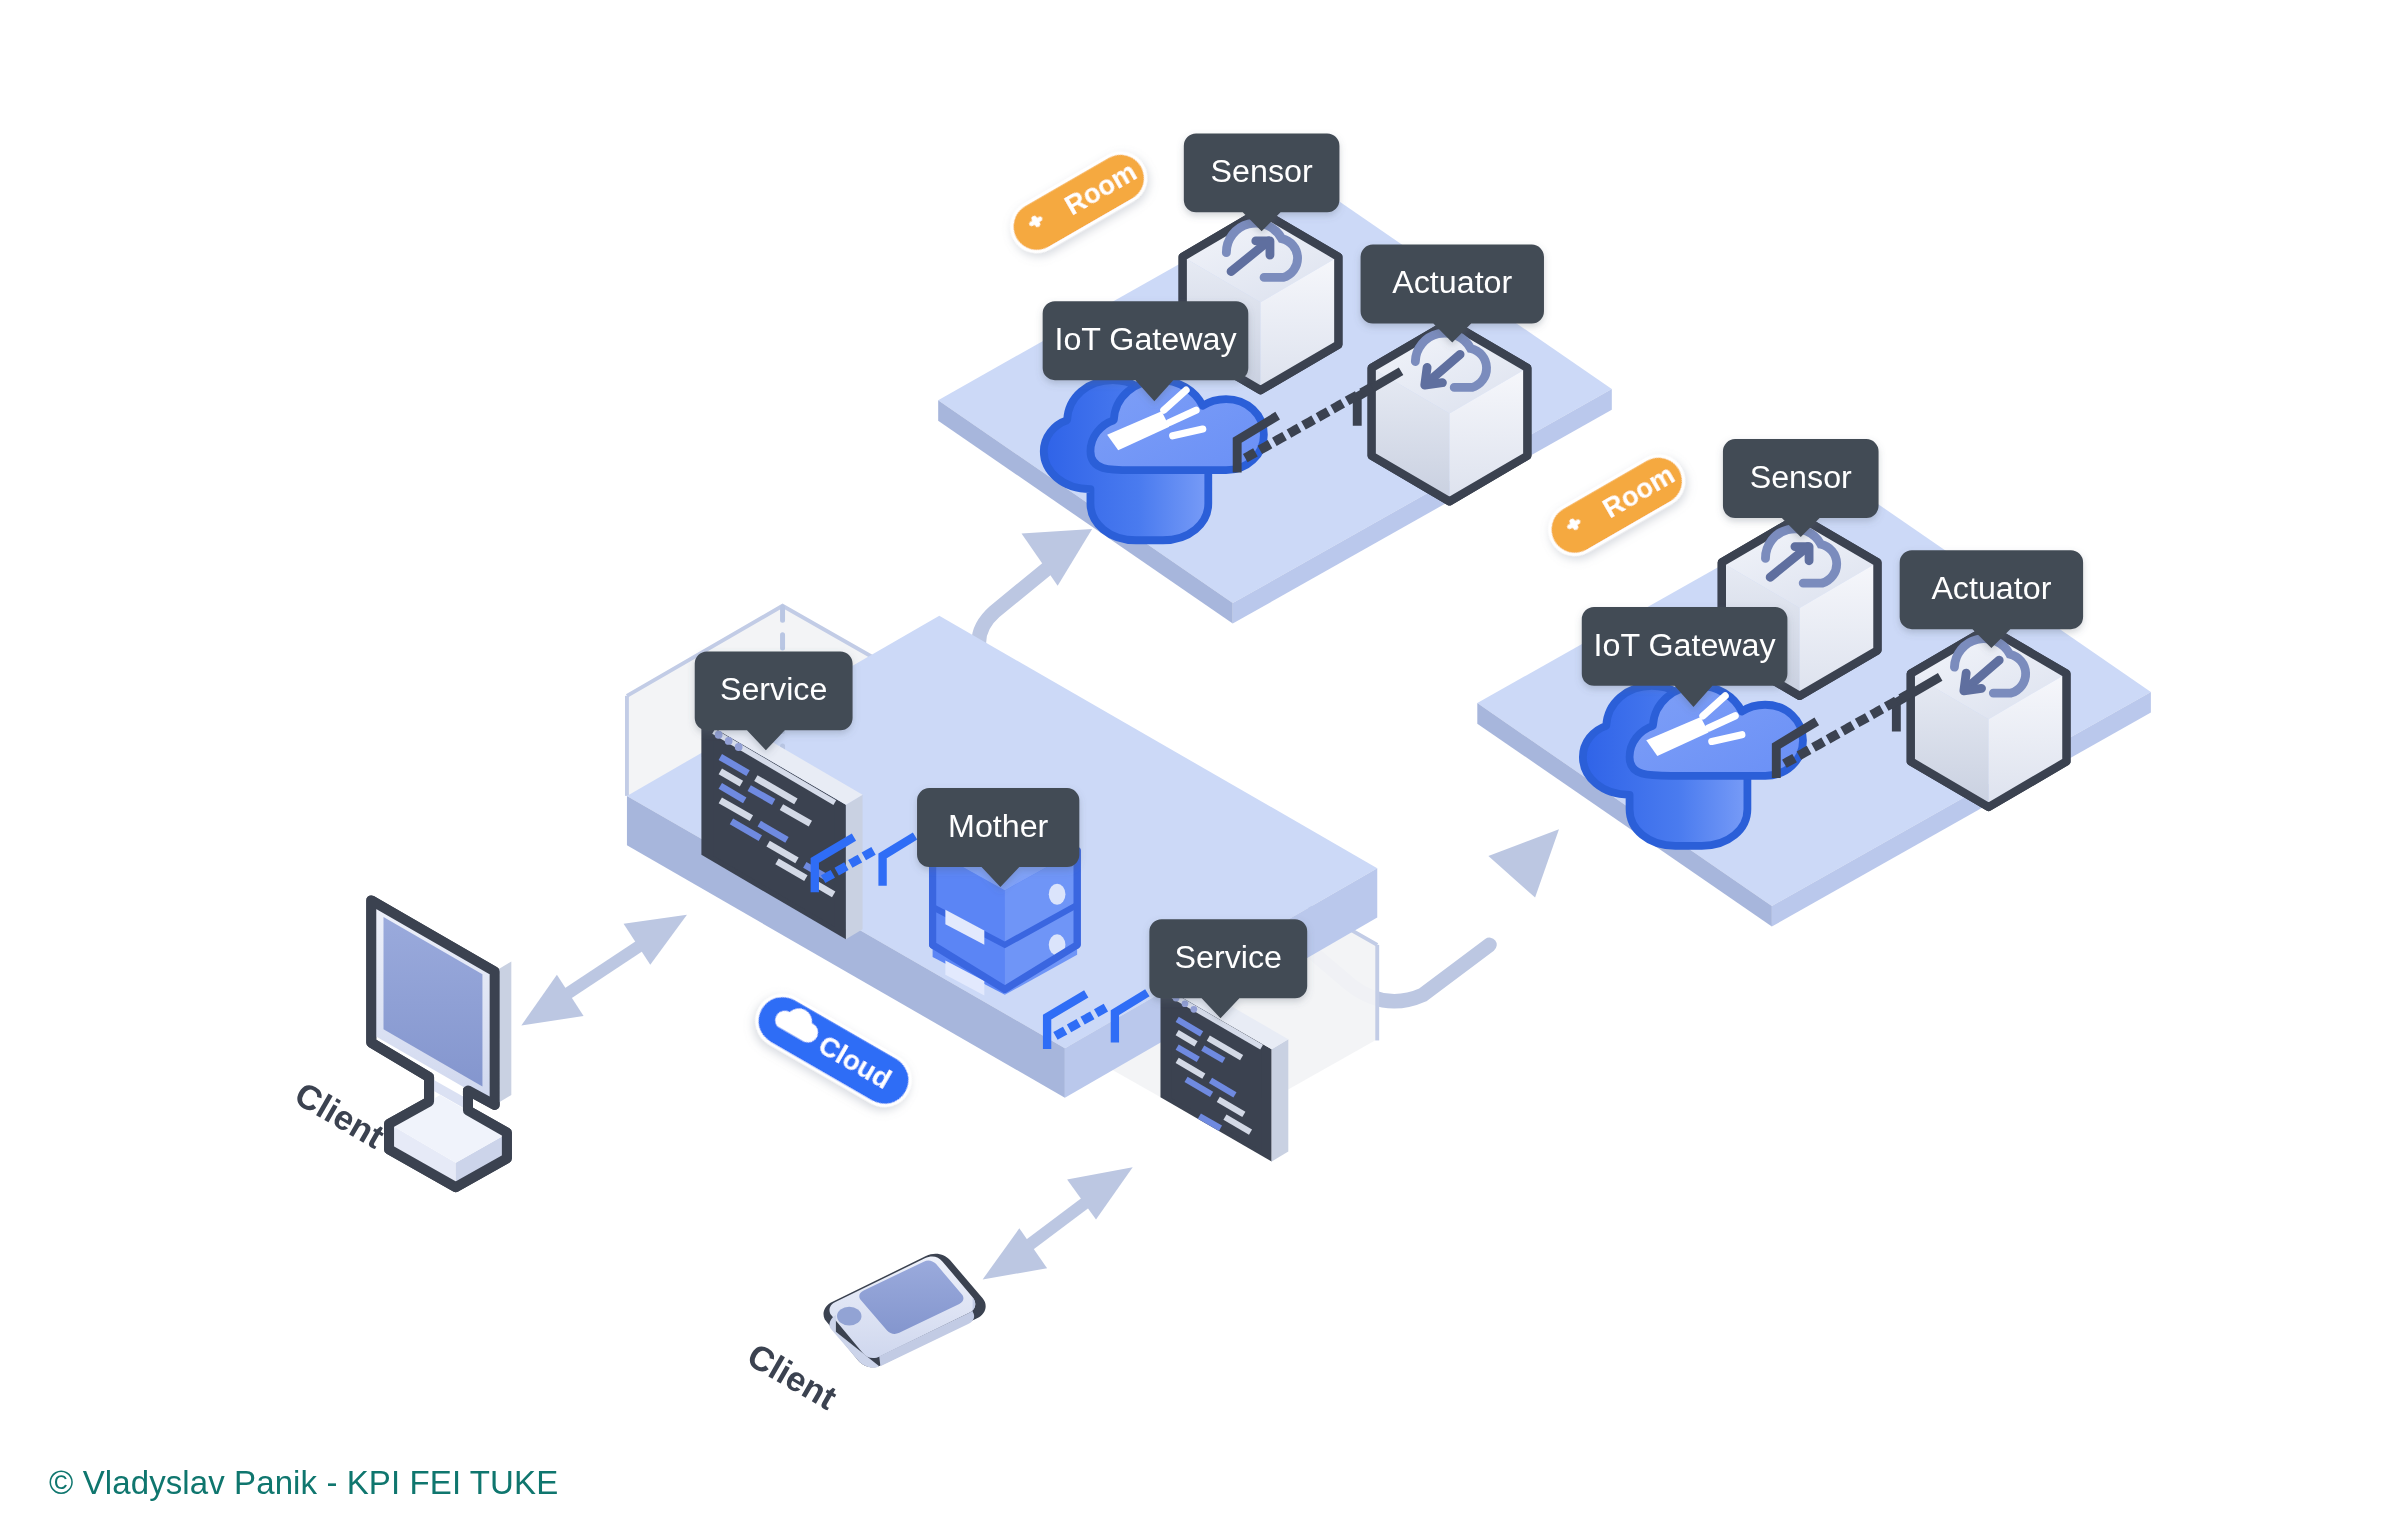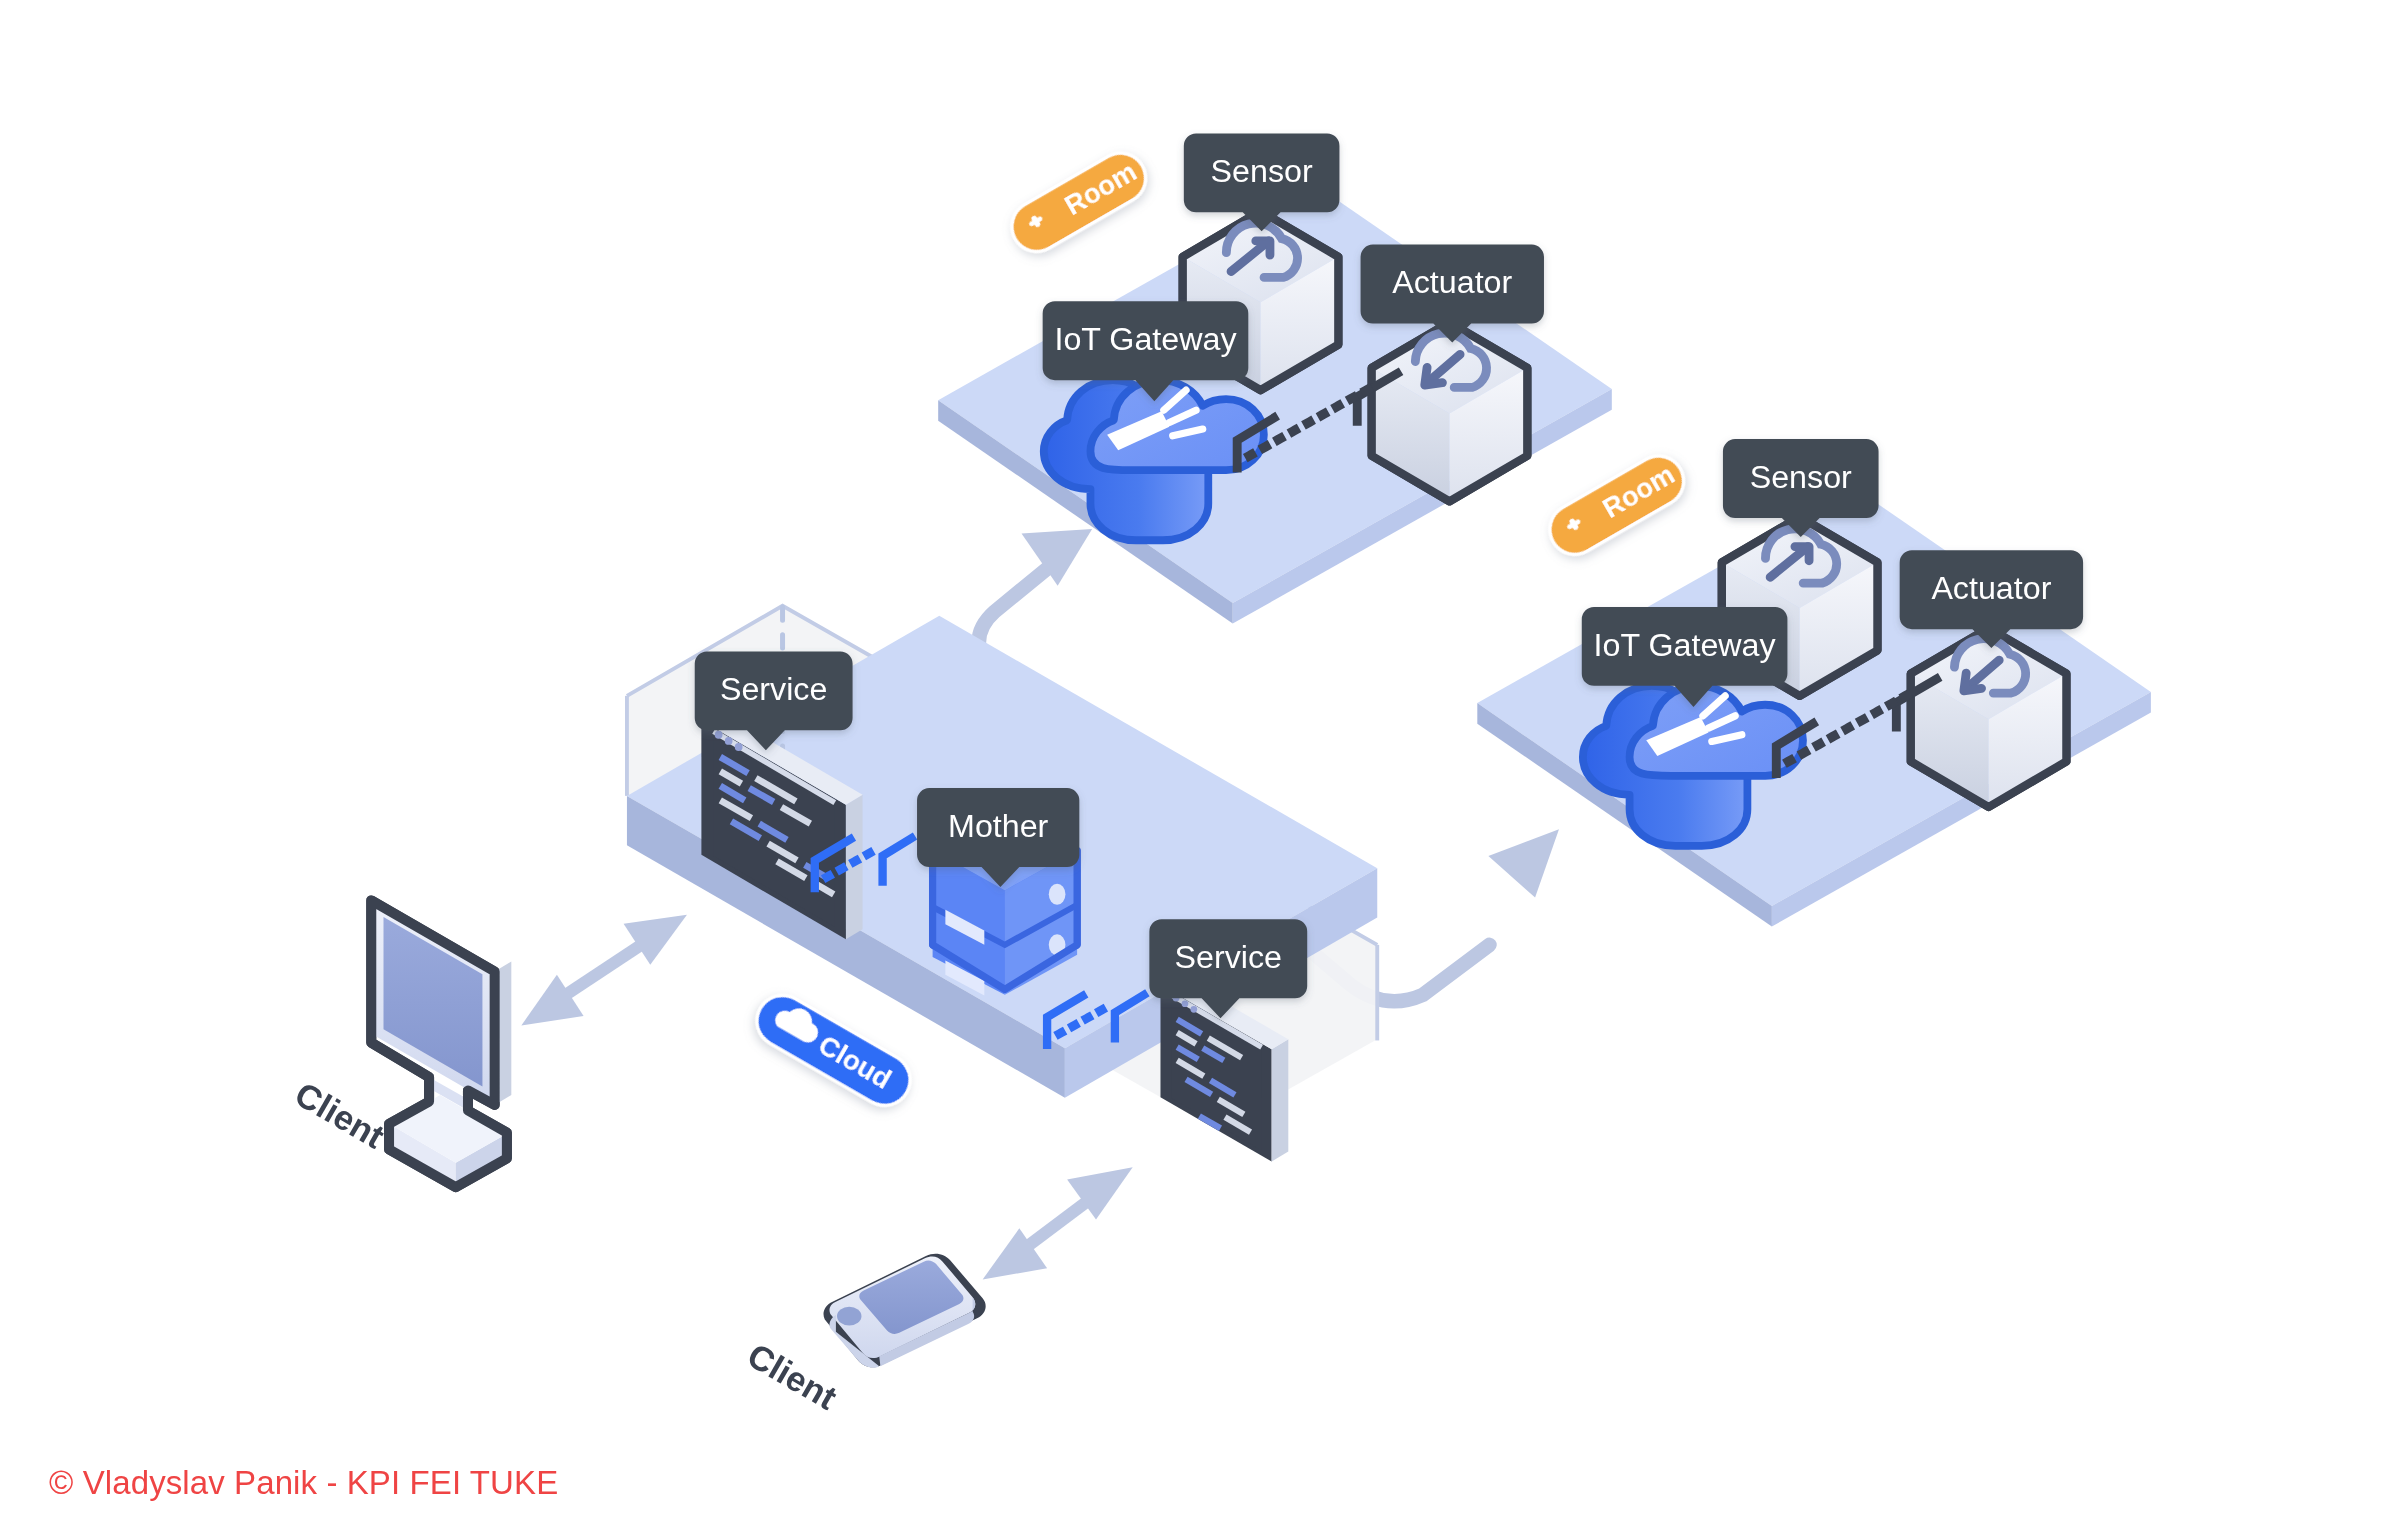--- a/index.html
+++ b/index.html
@@ -2,21 +2,21 @@
 <html style="font-size:9px"><head>
 <meta charset="utf-8">
 <style>
   html,body{margin:0;padding:0;background:#ffffff;}
   body{width:2401px;height:1534px;overflow:hidden;font-family:"Liberation Sans",sans-serif;}
   #stage{position:relative;width:2401px;height:1534px;background:#ffffff;}
   #stage svg{position:absolute;left:0;top:0;}
   .copyright{
     position:absolute;left:49px;top:1464px;
     font-family:"Liberation Sans",sans-serif;
-    font-size:33px;color:#ef4444;letter-spacing:0.1px;white-space:nowrap;
+    font-size:33px;color:#0f766e;letter-spacing:0.1px;white-space:nowrap;
   }
 </style>
 </head>
 <body>
 
 <div id="stage">
 
 <svg width="2401" height="1534" viewBox="0 0 4320 2760">
   <defs>
     <linearGradient id="gCubeTop" x1="0" y1="0" x2="0.6" y2="1">

